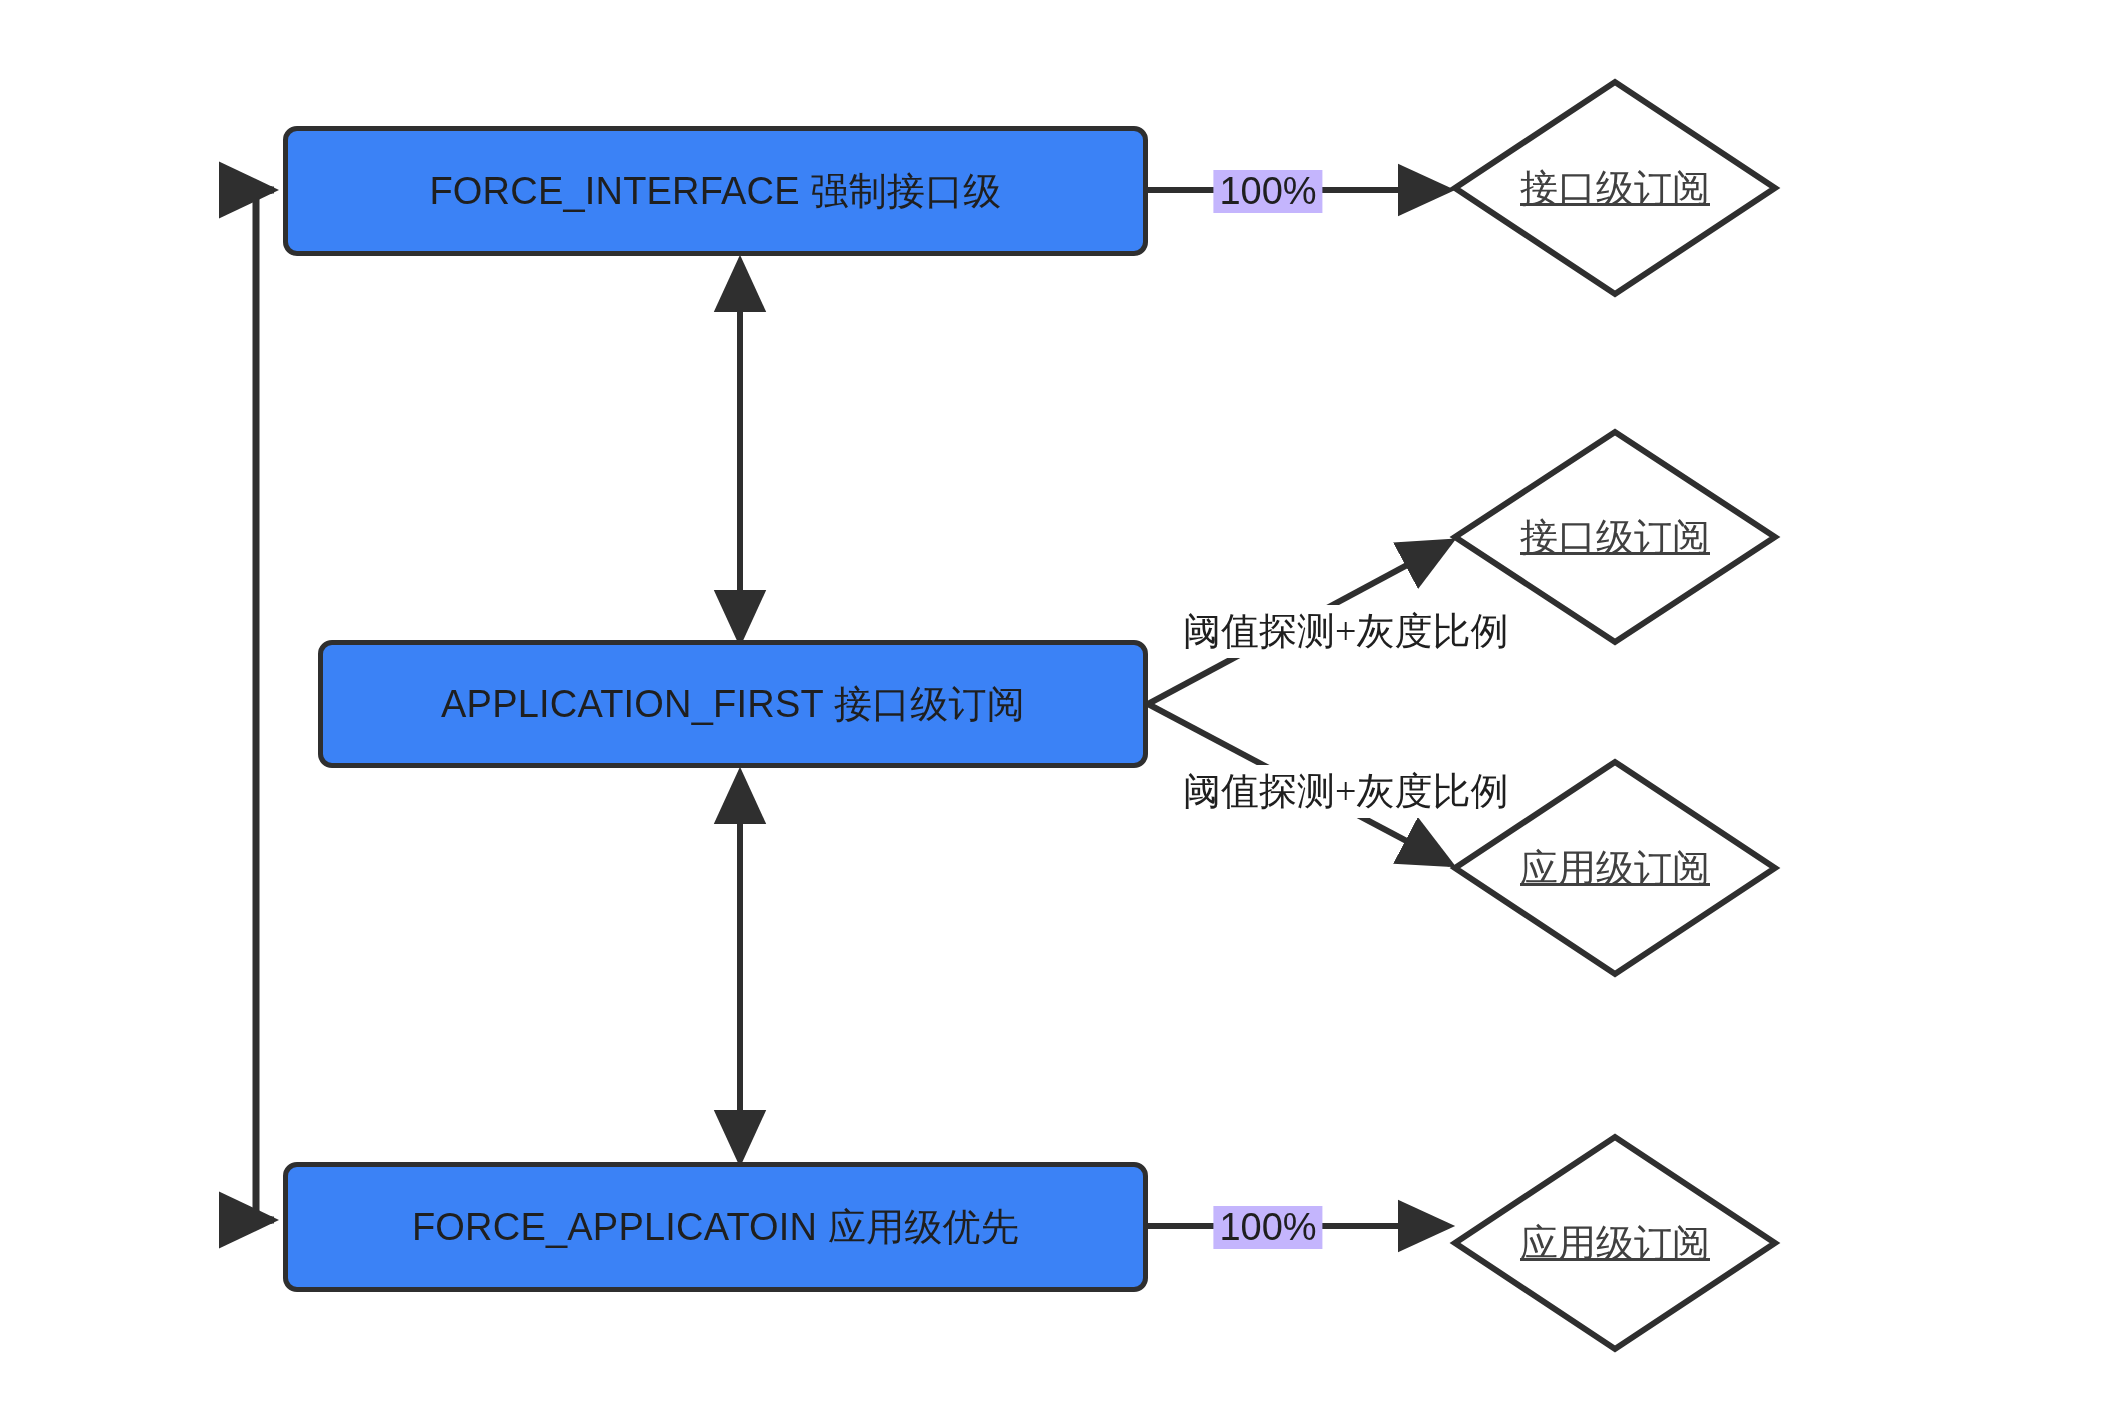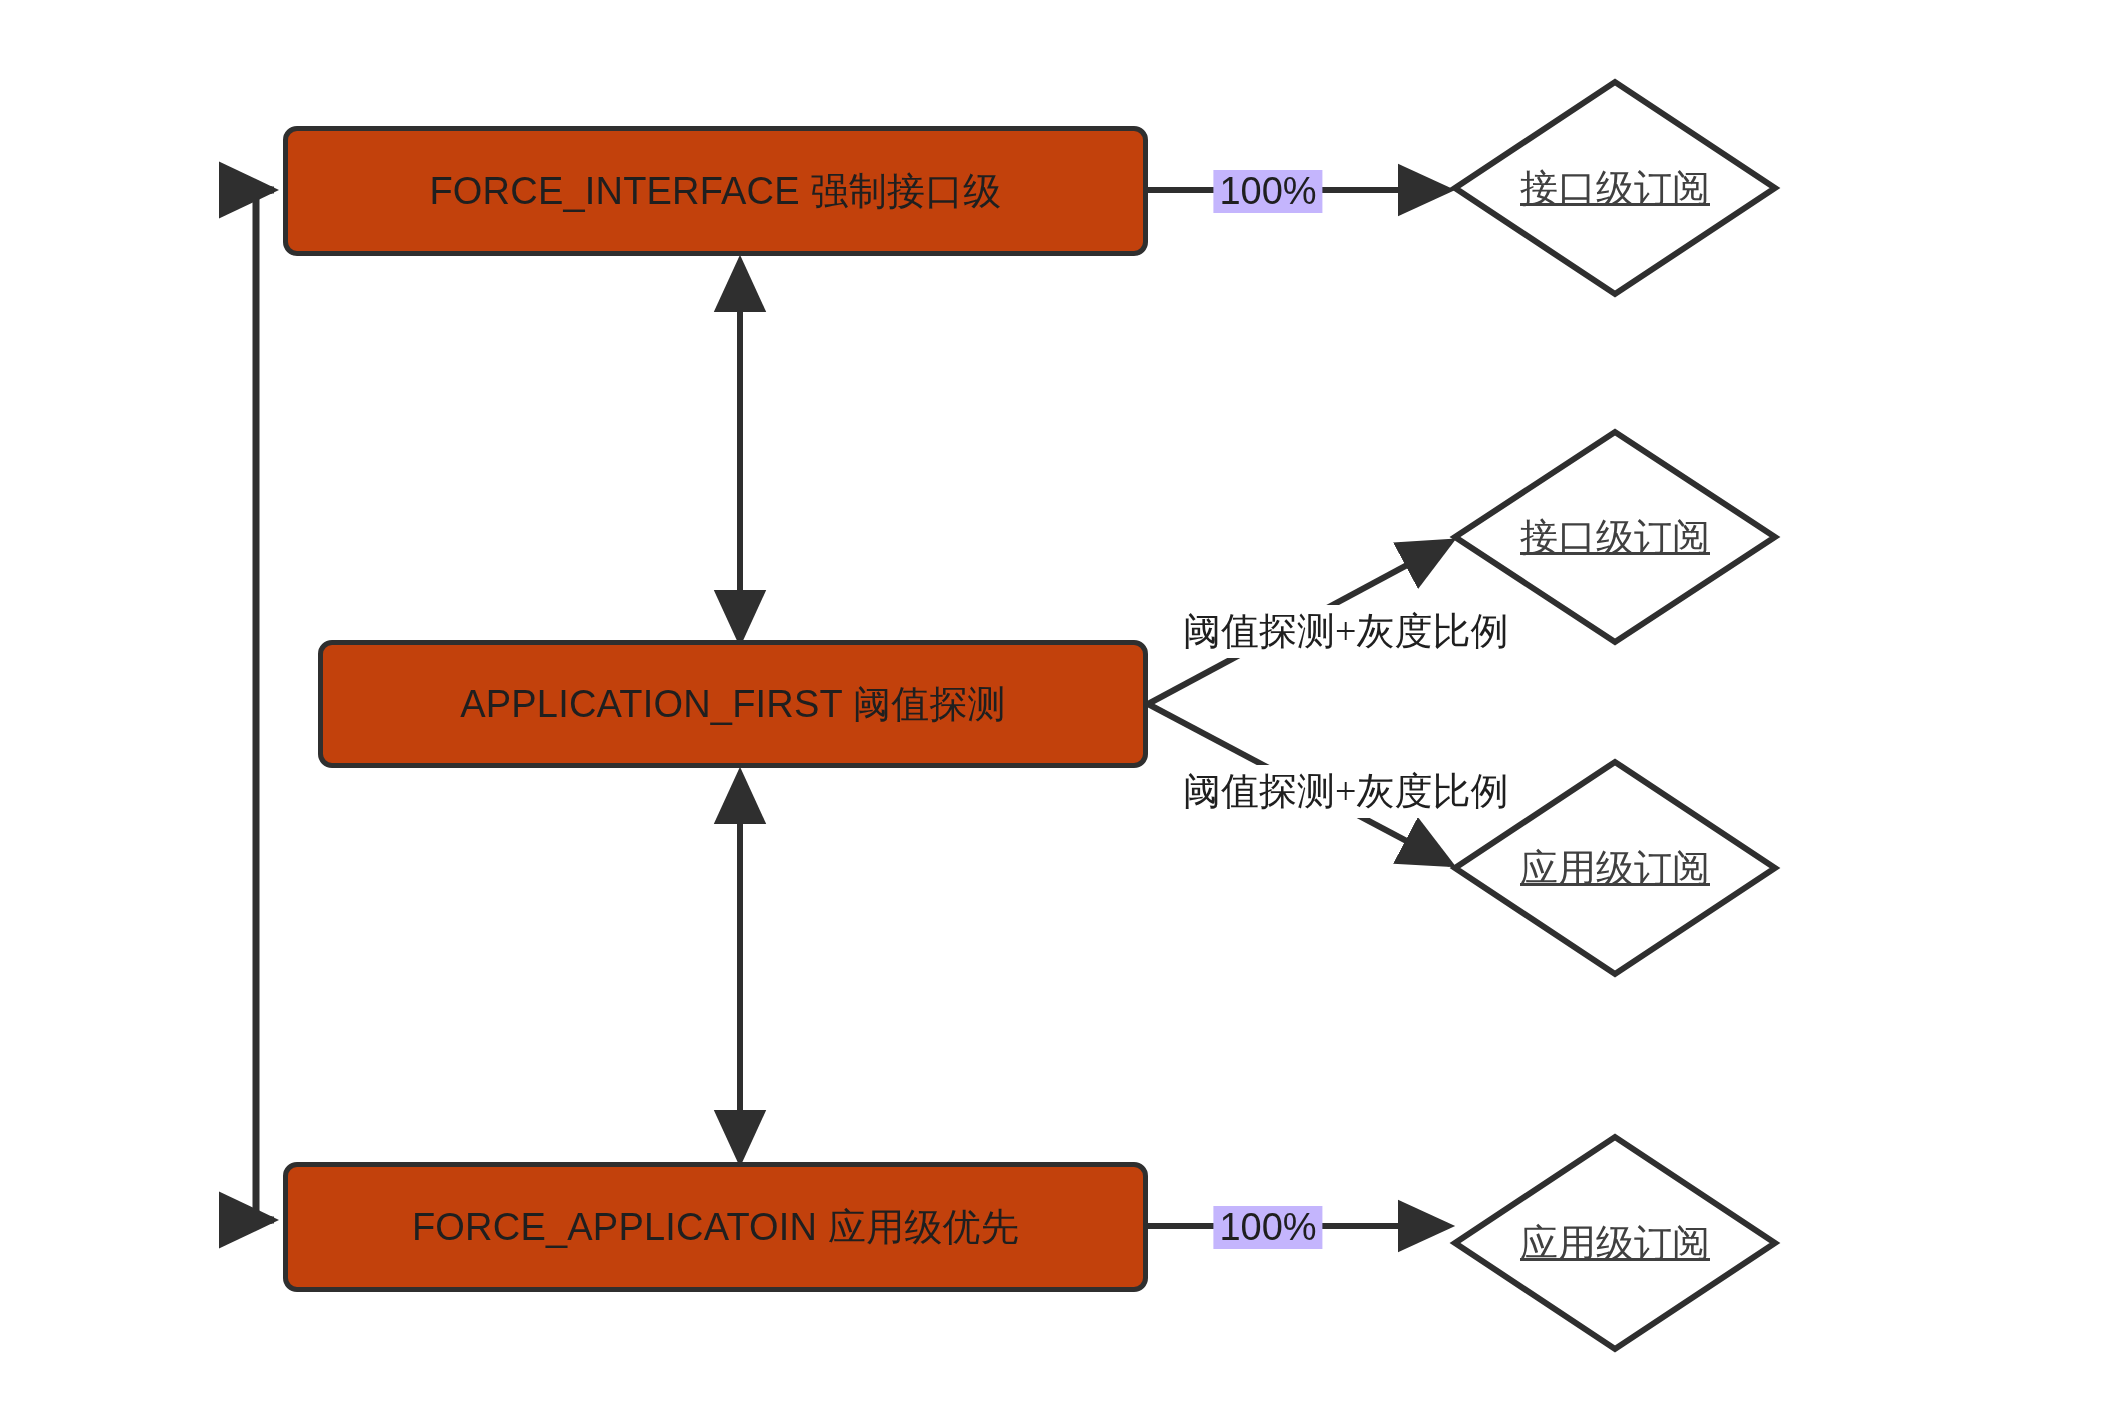--- a/index.html
+++ b/index.html
@@ -1,20 +1,20 @@
 <!DOCTYPE html>
 <html><head>
 <meta charset="utf-8">
 <style>
   html,body{margin:0;padding:0;background:#ffffff;}
   body{font-family:"Liberation Sans","DejaVu Sans",sans-serif;}
   #stage{position:relative;width:2120px;height:1402px;background:#ffffff;overflow:hidden;}
   #wire{position:absolute;left:0;top:0;width:2120px;height:1402px;}
   .node{position:absolute;display:flex;align-items:center;justify-content:center;box-sizing:border-box;}
-  .proc{border:5px solid #2f2f2f;border-radius:14px;background:#c2410c;}
+  .proc{border:5px solid #2f2f2f;border-radius:14px;background:#3b82f6;}
   .proc .lbl{font-size:38px;color:#1f1f1f;letter-spacing:.2px;white-space:nowrap;}
   .dia-wrap{position:absolute;}
   .dia-lbl{position:absolute;left:0;top:0;width:100%;height:100%;
            display:flex;align-items:center;justify-content:center;
            font-size:38px;color:#404040;white-space:nowrap;pointer-events:none;text-decoration:underline;}
   .edge-lbl{position:absolute;font-size:38px;color:#1f1f1f;white-space:nowrap;
             background:#ffffff;padding:1px 8px;font-family:Liberation Serif, serif;}
   .pct{position:absolute;font-size:38px;color:#1f1f1f;white-space:nowrap;
        background:#c4b5fd;padding:0 6px;}
 </style>
@@ -74,21 +74,21 @@
     <polygon points="1455,868 1615,762 1775,868 1615,974" fill="#ffffff" stroke="#2f2f2f" stroke-width="6"></polygon>
 
     <polygon points="1455,1243 1615,1137 1775,1243 1615,1349" fill="#ffffff" stroke="#2f2f2f" stroke-width="6"></polygon>
   </svg>
 
   <div class="node proc" style="left:283px;top:126px;width:865px;height:130px;">
     <span class="lbl">FORCE_INTERFACE 强制接口级</span>
   </div>
 
   <div class="node proc" style="left:318px;top:640px;width:830px;height:128px;">
-    <span class="lbl">APPLICATION_FIRST 阈值探测</span>
+    <span class="lbl">APPLICATION_FIRST 接口级订阅</span>
   </div>
 
   <div class="node proc" style="left:283px;top:1162px;width:865px;height:130px;">
     <span class="lbl">FORCE_APPLICATOIN 应用级优先</span>
   </div>
 
   <div class="dia-wrap" style="left:1455px;top:82px;width:320px;height:212px;">
     <div class="dia-lbl">接口级订阅</div>
   </div>
 

